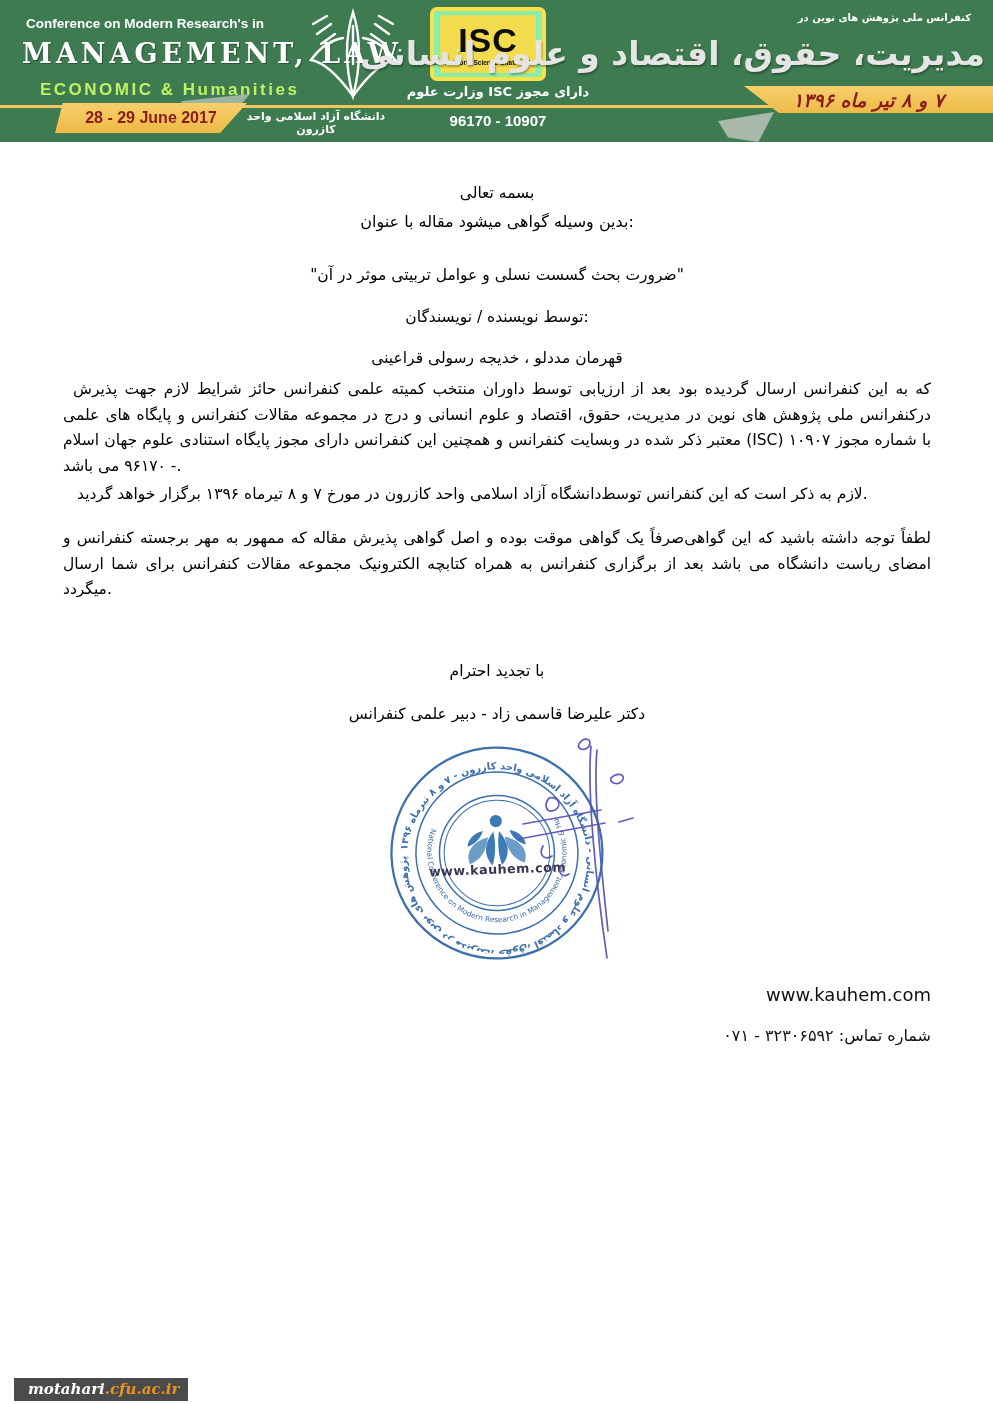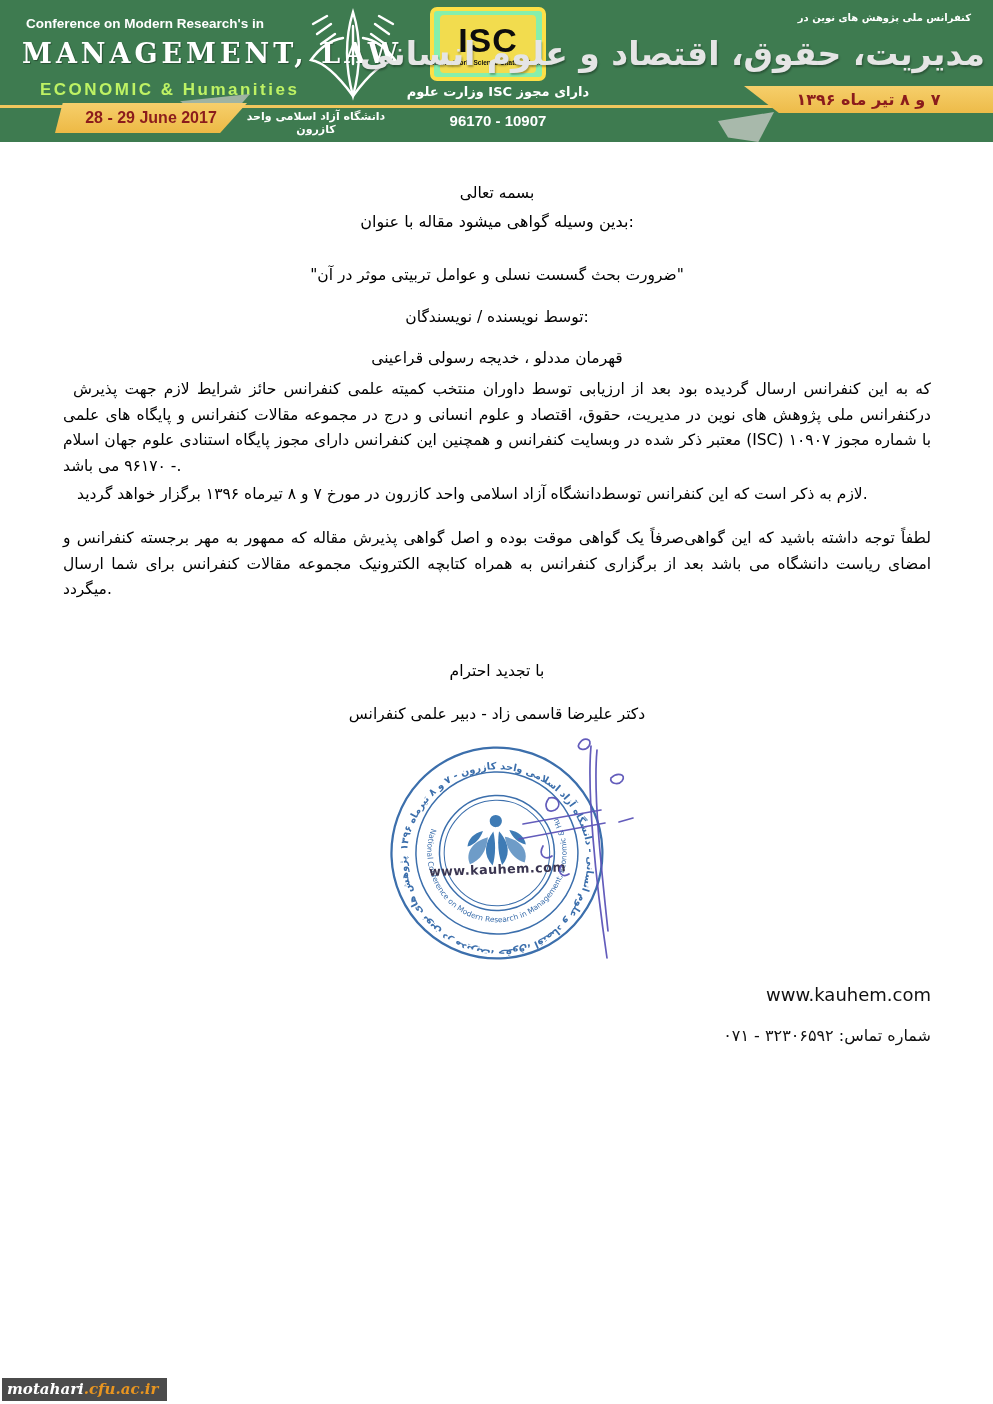--- a/index.html
+++ b/index.html
@@ -23,21 +23,21 @@
   .isc-box{position:absolute;left:430px;top:7px;width:116px;height:74px;background:#86efac;border:4px solid #fde047;border-radius:7px;box-sizing:border-box;display:flex;align-items:center;justify-content:center;}
   .isc-inner{width:96px;height:58px;background:#f2dc4e;border-radius:4px;display:flex;flex-direction:column;align-items:center;justify-content:center;}
   .isc-word{color:#0d0d0d;font-weight:900;font-size:34px;line-height:34px;font-family:"Liberation Sans",sans-serif;letter-spacing:1px;}
   .isc-sub{color:#111;font-size:6.5px;font-weight:bold;white-space:nowrap;font-family:"Liberation Sans",sans-serif;margin-top:2px;}
   .isc-license{position:absolute;left:398px;top:84px;width:200px;text-align:center;color:#fff;font-size:13px;font-weight:bold;direction:rtl;}
   .isc-number{position:absolute;left:438px;top:112px;width:120px;text-align:center;color:#fff;font-size:15px;font-weight:bold;font-family:"Liberation Sans",sans-serif;}
 
   .hdr-right-l1{position:absolute;right:22px;top:12px;color:#fff;font-size:10px;font-weight:bold;direction:rtl;}
   .hdr-right-title{position:absolute;right:8px;top:34px;color:#e5e5e5;font-size:33px;font-weight:bold;direction:rtl;white-space:nowrap;text-shadow:1px 2px 2px rgba(0,0,0,.3);}
   .ribbon-right{position:absolute;left:744px;top:86px;width:249px;height:27px;background:linear-gradient(180deg,#f6cf6b,#edbb49);clip-path:polygon(0 0,100% 0,100% 100%,14% 100%);display:flex;align-items:center;justify-content:center;}
-  .ribbon-right span{color:#8b1c1c;font-weight:bold;font-size:16px;direction:rtl;}
+  .ribbon-right span{color:#8b1c1c;font-weight:bold;font-size:19px;direction:rtl;font-style:italic;}
   .c-line{text-align:center;font-size:15.5px;line-height:22px;margin-top:12px;}
   .r-line{text-align:center;font-size:16px;line-height:22px;}
   .para{text-align:justify;font-size:15.5px;line-height:25.5px;}
   .pos-bismillah{position:absolute;left:63px;top:170px;width:868px;}
   .pos-intro{position:absolute;left:63px;top:211px;width:868px;}
   .pos-title{position:absolute;left:63px;top:252px;width:868px;}
   .pos-by{position:absolute;left:63px;top:294px;width:868px;}
   .pos-authors{position:absolute;left:63px;top:335px;width:868px;}
   .pos-body1{position:absolute;left:63px;top:377px;width:868px;text-indent:10px;}
   .pos-body2{position:absolute;left:63px;top:482px;width:868px;text-indent:14px;}
@@ -47,21 +47,21 @@
 
   
   .stamp{position:absolute;left:384px;top:740px;transform:rotate(-2deg);}
   .signature{position:absolute;left:515px;top:726px;pointer-events:none;}
 
   
   .f-site{position:absolute;left:63px;top:984px;width:868px;text-align:right;direction:ltr;font-size:18px;color:#101010;}
   .f-phone{position:absolute;left:63px;top:1026px;width:868px;text-align:right;direction:rtl;font-size:16px;color:#101010;}
 
   
-  .watermark{position:absolute;left:2px;top:1378px;background:#4b4b4b;padding:2px 9px 3px 5px;font-family:"DejaVu Serif",serif;font-style:italic;font-weight:bold;font-size:15px;}
+  .watermark{position:absolute;left:14px;top:1378px;background:#4b4b4b;padding:2px 9px 3px 14px;font-family:"DejaVu Serif",serif;font-style:italic;font-weight:bold;font-size:15px;}
   .wm-1{color:#ffffff;}
   .wm-2{color:#e89520;}
 </style>
 </head>
 <body>
 
 <div class="page">
 
   <div class="banner">
     <div class="gold-line"></div>

